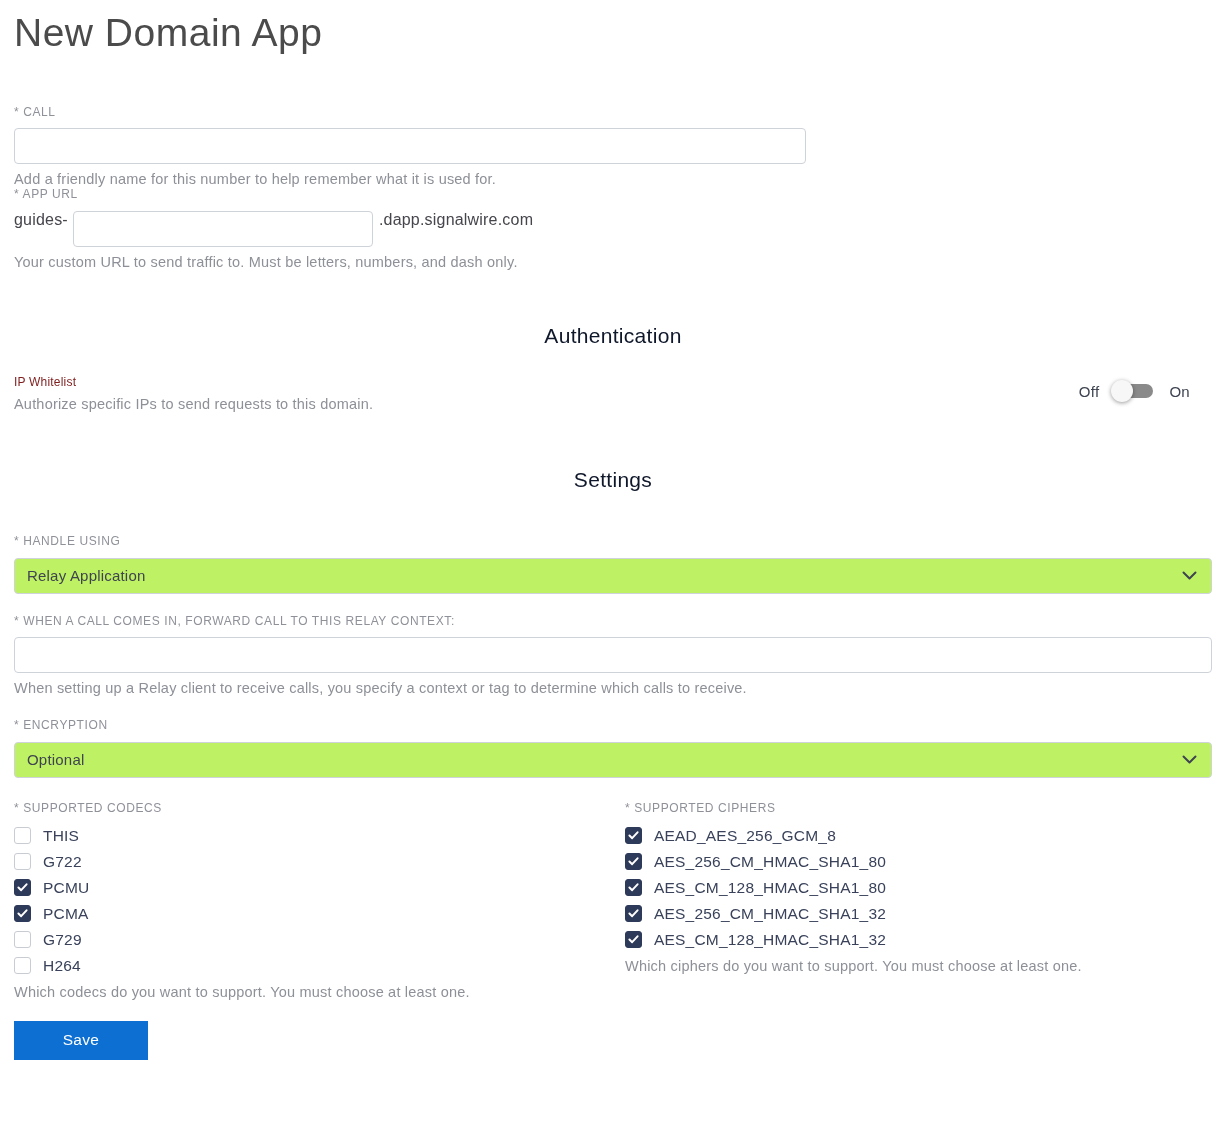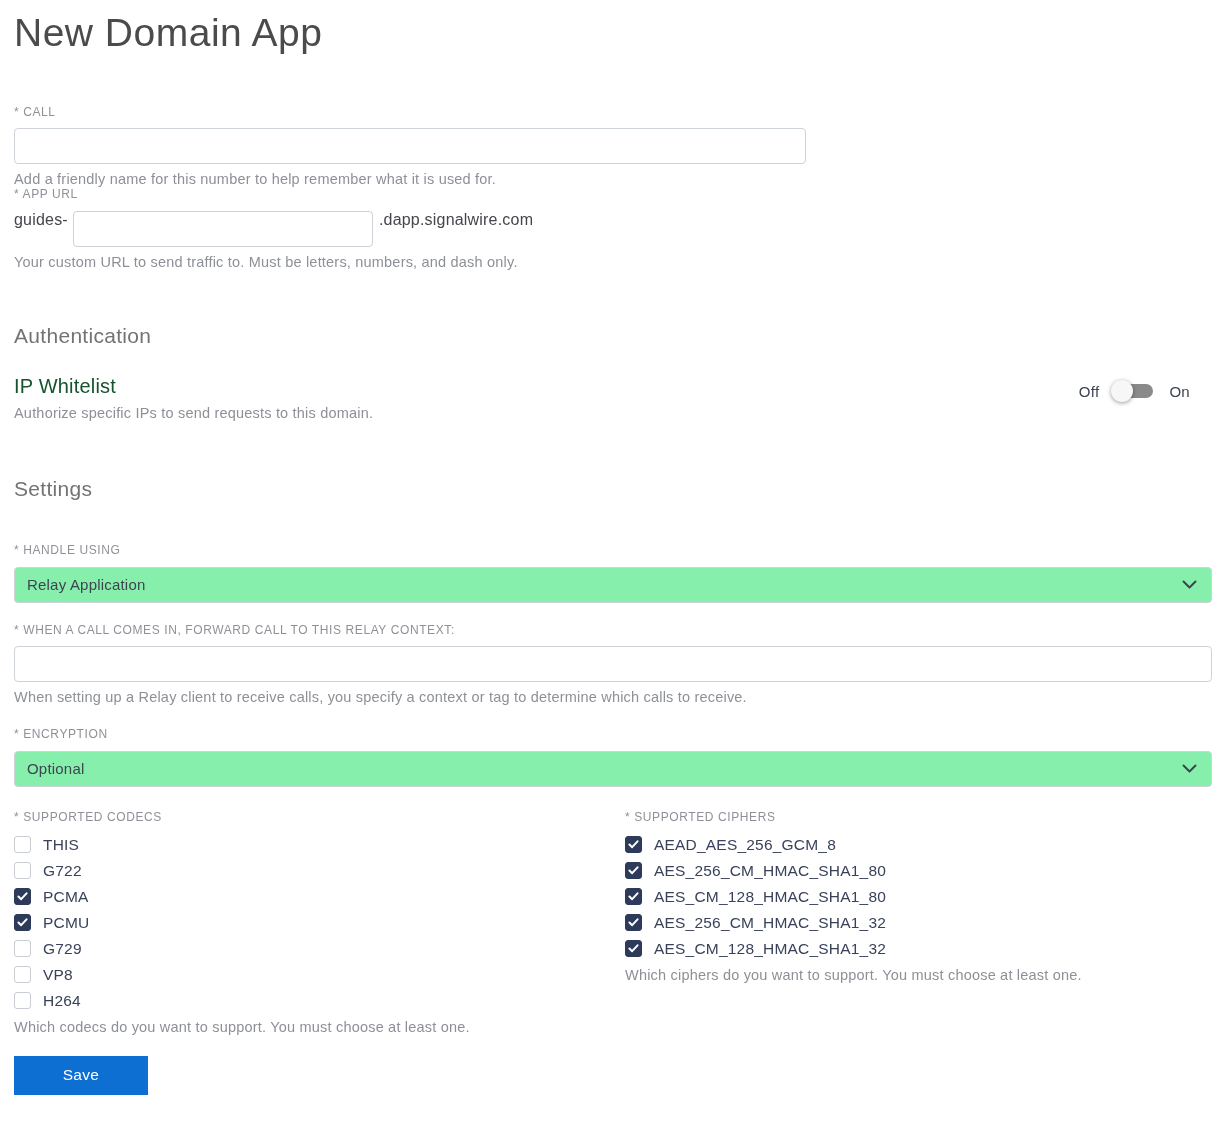--- a/index.html
+++ b/index.html
@@ -51,35 +51,36 @@
   .group-name input { width: 792px; margin-top: 9px; }
 
   .group-appurl { }
   .url-row { display: flex; margin-top: 10px; }
   .url-affix { font-size: 16px; color: #45454c; letter-spacing: .2px; }
   .url-row input { width: 300px; margin: 0 6px 0 5px; }
 
   .section-heading {
     font-size: 21px;
     font-weight: 400;
-    color: #737373;
+    color: #0f172a;
     letter-spacing: .3px;
+    text-align: center;
   }
   .heading-auth { margin-top: 54px; }
   .heading-settings { margin-top: 56px; }
 
   .auth-row {
     margin-top: 27px;
     display: flex;
     align-items: flex-start;
     justify-content: space-between;
   }
   .auth-left .setting-title {
-    font-size: 20px;
-    color: #14532d;
+    font-size: 12px;
+    color: #7f1d1d;
     letter-spacing: .2px;
   }
   .toggle-row {
     display: flex;
     align-items: center;
     margin-top: 8px;
     margin-right: 22px;
   }
   .toggle-label { font-size: 15px; color: #3d4350; letter-spacing: .3px; }
   .switch {
@@ -106,21 +107,21 @@
   .group-handle { margin-top: 42px; }
   .group-context { margin-top: 20px; }
   .group-encryption { margin-top: 22px; }
 
   .select-box {
     margin-top: 10px;
     width: 1198px;
     height: 36px;
     border: 1px solid #ced2d9;
     border-radius: 4px;
-    background: #86efac;
+    background: #bef264;
     display: flex;
     align-items: center;
     padding: 0 14px 0 12px;
     cursor: pointer;
   }
   .select-value { flex: 1; font-size: 15px; color: #3f4450; letter-spacing: .2px; }
   .chevron svg { display: block; }
 
   .group-context input { width: 1198px; margin-top: 9px; }
 
@@ -257,37 +258,33 @@
           <label class="cb-row">
             <span class="cb"></span>
             <span class="cb-label">G722</span>
           </label>
           <label class="cb-row">
             <span class="cb checked">
               <svg width="11" height="9" viewBox="0 0 12 10">
                 <polyline points="1.5,5 4.5,8 10.5,1.5" fill="none" stroke="#ffffff" stroke-width="2.2" stroke-linecap="round" stroke-linejoin="round"></polyline>
               </svg>
             </span>
+            <span class="cb-label">PCMU</span>
+          </label>
+          <label class="cb-row">
+            <span class="cb checked">
+              <svg width="11" height="9" viewBox="0 0 12 10">
+                <polyline points="1.5,5 4.5,8 10.5,1.5" fill="none" stroke="#ffffff" stroke-width="2.2" stroke-linecap="round" stroke-linejoin="round"></polyline>
+              </svg>
+            </span>
             <span class="cb-label">PCMA</span>
-          </label>
-          <label class="cb-row">
-            <span class="cb checked">
-              <svg width="11" height="9" viewBox="0 0 12 10">
-                <polyline points="1.5,5 4.5,8 10.5,1.5" fill="none" stroke="#ffffff" stroke-width="2.2" stroke-linecap="round" stroke-linejoin="round"></polyline>
-              </svg>
-            </span>
-            <span class="cb-label">PCMU</span>
           </label>
           <label class="cb-row">
             <span class="cb"></span>
             <span class="cb-label">G729</span>
-          </label>
-          <label class="cb-row">
-            <span class="cb"></span>
-            <span class="cb-label">VP8</span>
           </label>
           <label class="cb-row">
             <span class="cb"></span>
             <span class="cb-label">H264</span>
           </label>
         </div>
       <div class="helper cb-helper">Which codecs do you want to support. You must choose at least one.</div>
     </div>
     <div class="col-ciphers">
       <span class="field-label">* SUPPORTED CIPHERS</span>

